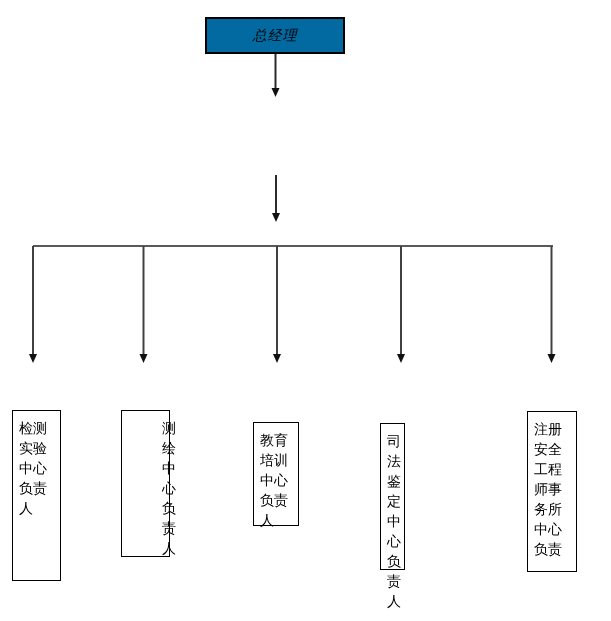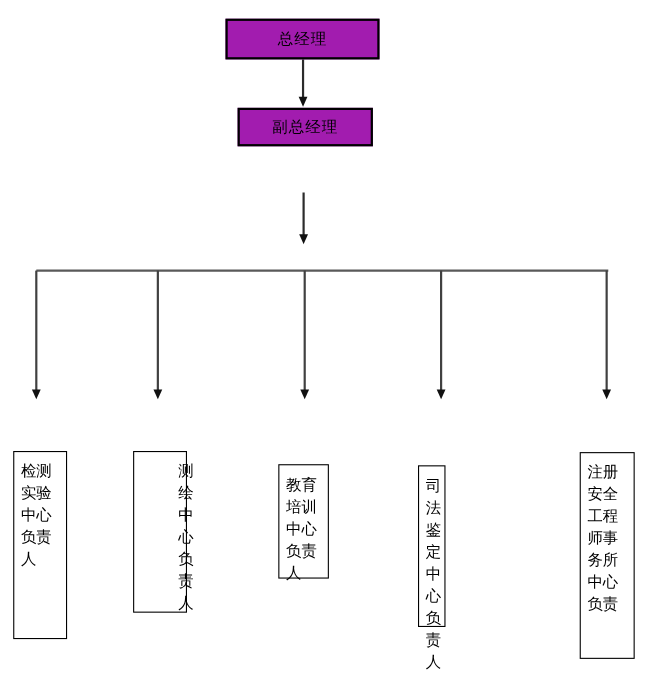--- a/index.html
+++ b/index.html
@@ -20,27 +20,28 @@
     left: 0;
     top: 0;
     width: 611px;
     height: 621px;
     pointer-events: none;
   }
   .hbox {
     position: absolute;
     box-sizing: border-box;
     border: 2px solid #000000;
-    background: #a21caf;
+    background: #0369a1;
     display: flex;
     align-items: center;
     justify-content: center;
     font-size: 14px;
     color: #000000;
     letter-spacing: 1px;
+    font-style: italic;
   }
   .hbox.root   { left: 205px; top: 17px;  width: 140px; height: 37px; }
   .hbox.deputy { left: 216px; top: 98px;  width: 123px; height: 35px; }
   .vbox {
     position: absolute;
     box-sizing: border-box;
     border: 1px solid #000000;
     background: #ffffff;
     padding: 7px 0 0 6px;
     font-size: 14px;
@@ -48,21 +49,21 @@
     color: #000000;
   }
   .vbox .vlabel {
     white-space: pre-line;
     display: block;
   }
   .vbox.d0 { left: 12px;  top: 410px; width: 49px; height: 171px; }
   .vbox.d1 { left: 121px; top: 410px; width: 49px; height: 147px; padding-left: 40px; }
   .vbox.d2 { left: 253px; top: 422px; width: 46px; height: 104px; }
   .vbox.d3 { left: 380px; top: 423px; width: 25px; height: 147px; }
-  .vbox.d4 { left: 527px; top: 411px; width: 50px; height: 188px; }
+  .vbox.d4 { left: 527px; top: 411px; width: 50px; height: 161px; }
 </style>
 </head>
 <body>
 
 <div class="canvas">
 
   <svg class="connectors" viewBox="0 0 611 621" xmlns="http://www.w3.org/2000/svg">
 
     <g>
       <line x1="275.5" y1="54" x2="275.5" y2="89" stroke="#2b2b2b" stroke-width="2"></line>
@@ -95,23 +96,20 @@
     <g>
       <line x1="551.5" y1="246" x2="551.5" y2="355" stroke="#404040" stroke-width="2"></line>
       <polygon points="551.5,363 547.5,354 555.5,354" fill="#111111"></polygon>
     </g>
   </svg>
 
   <div class="hbox root">
     <span>总经理</span>
   </div>
 
-  <div class="hbox deputy">
-    <span>副总经理</span>
-  </div>
 
   <div class="vbox d0">
     <span class="vlabel">检测
 实验
 中心
 负责
 人</span>
   </div>
   <div class="vbox d1">
     <span class="vlabel">测绘

